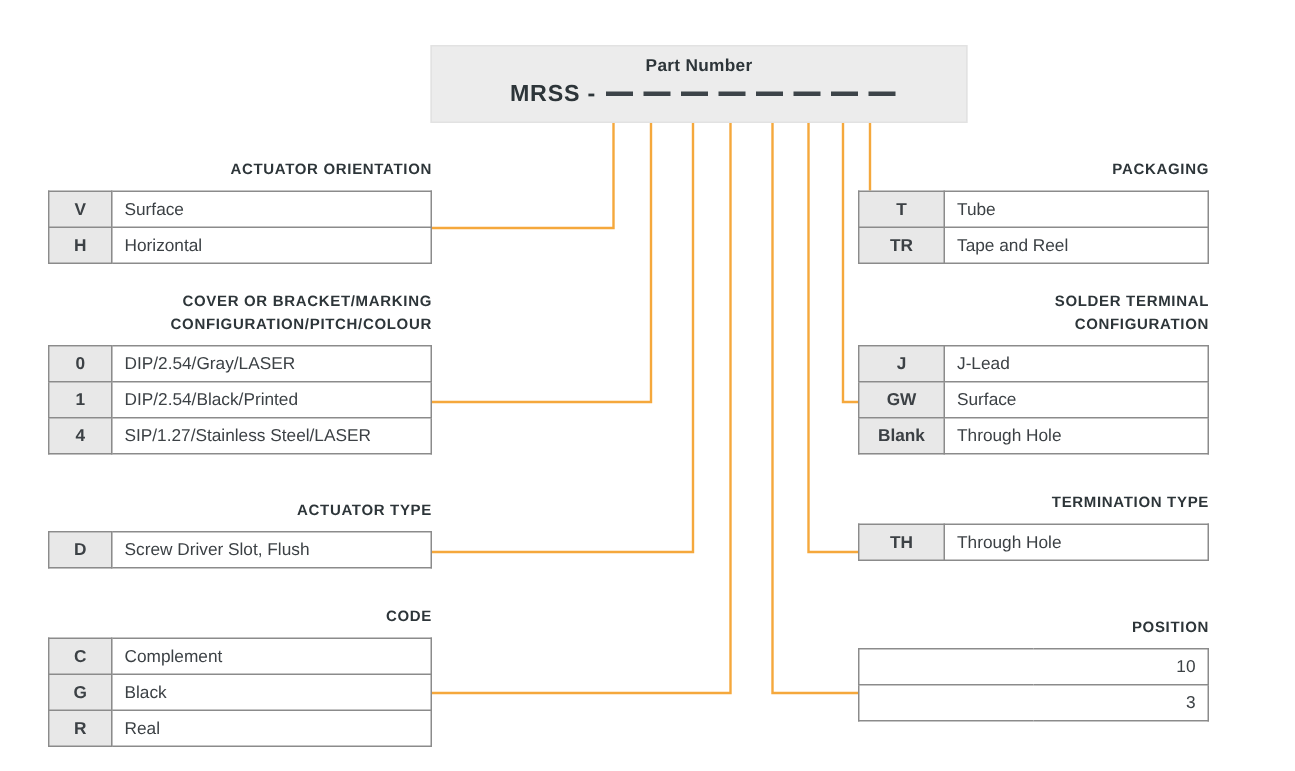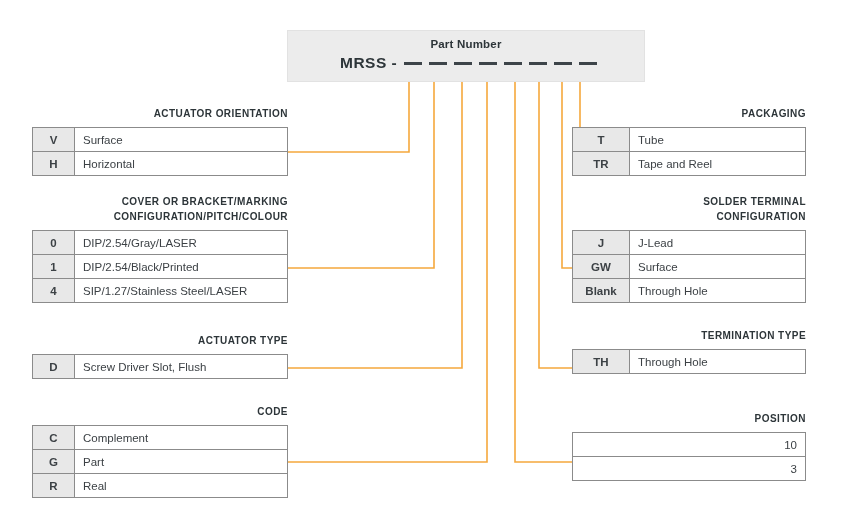--- a/index.html
+++ b/index.html
@@ -181,21 +181,21 @@
   <div class="group left" style="top:404px">
     <div class="group-title">CODE</div>
     <table class="opt">
       <tbody>
           <tr>
         <td class="code">C</td>
         <td class="desc">Complement</td>
       </tr>
       <tr>
         <td class="code">G</td>
-        <td class="desc">Part</td>
+        <td class="desc">Black</td>
       </tr>
       <tr>
         <td class="code">R</td>
         <td class="desc">Real</td>
       </tr>
     </tbody>
       </table>
   </div>
 
   <div class="group right" style="top:106px">

